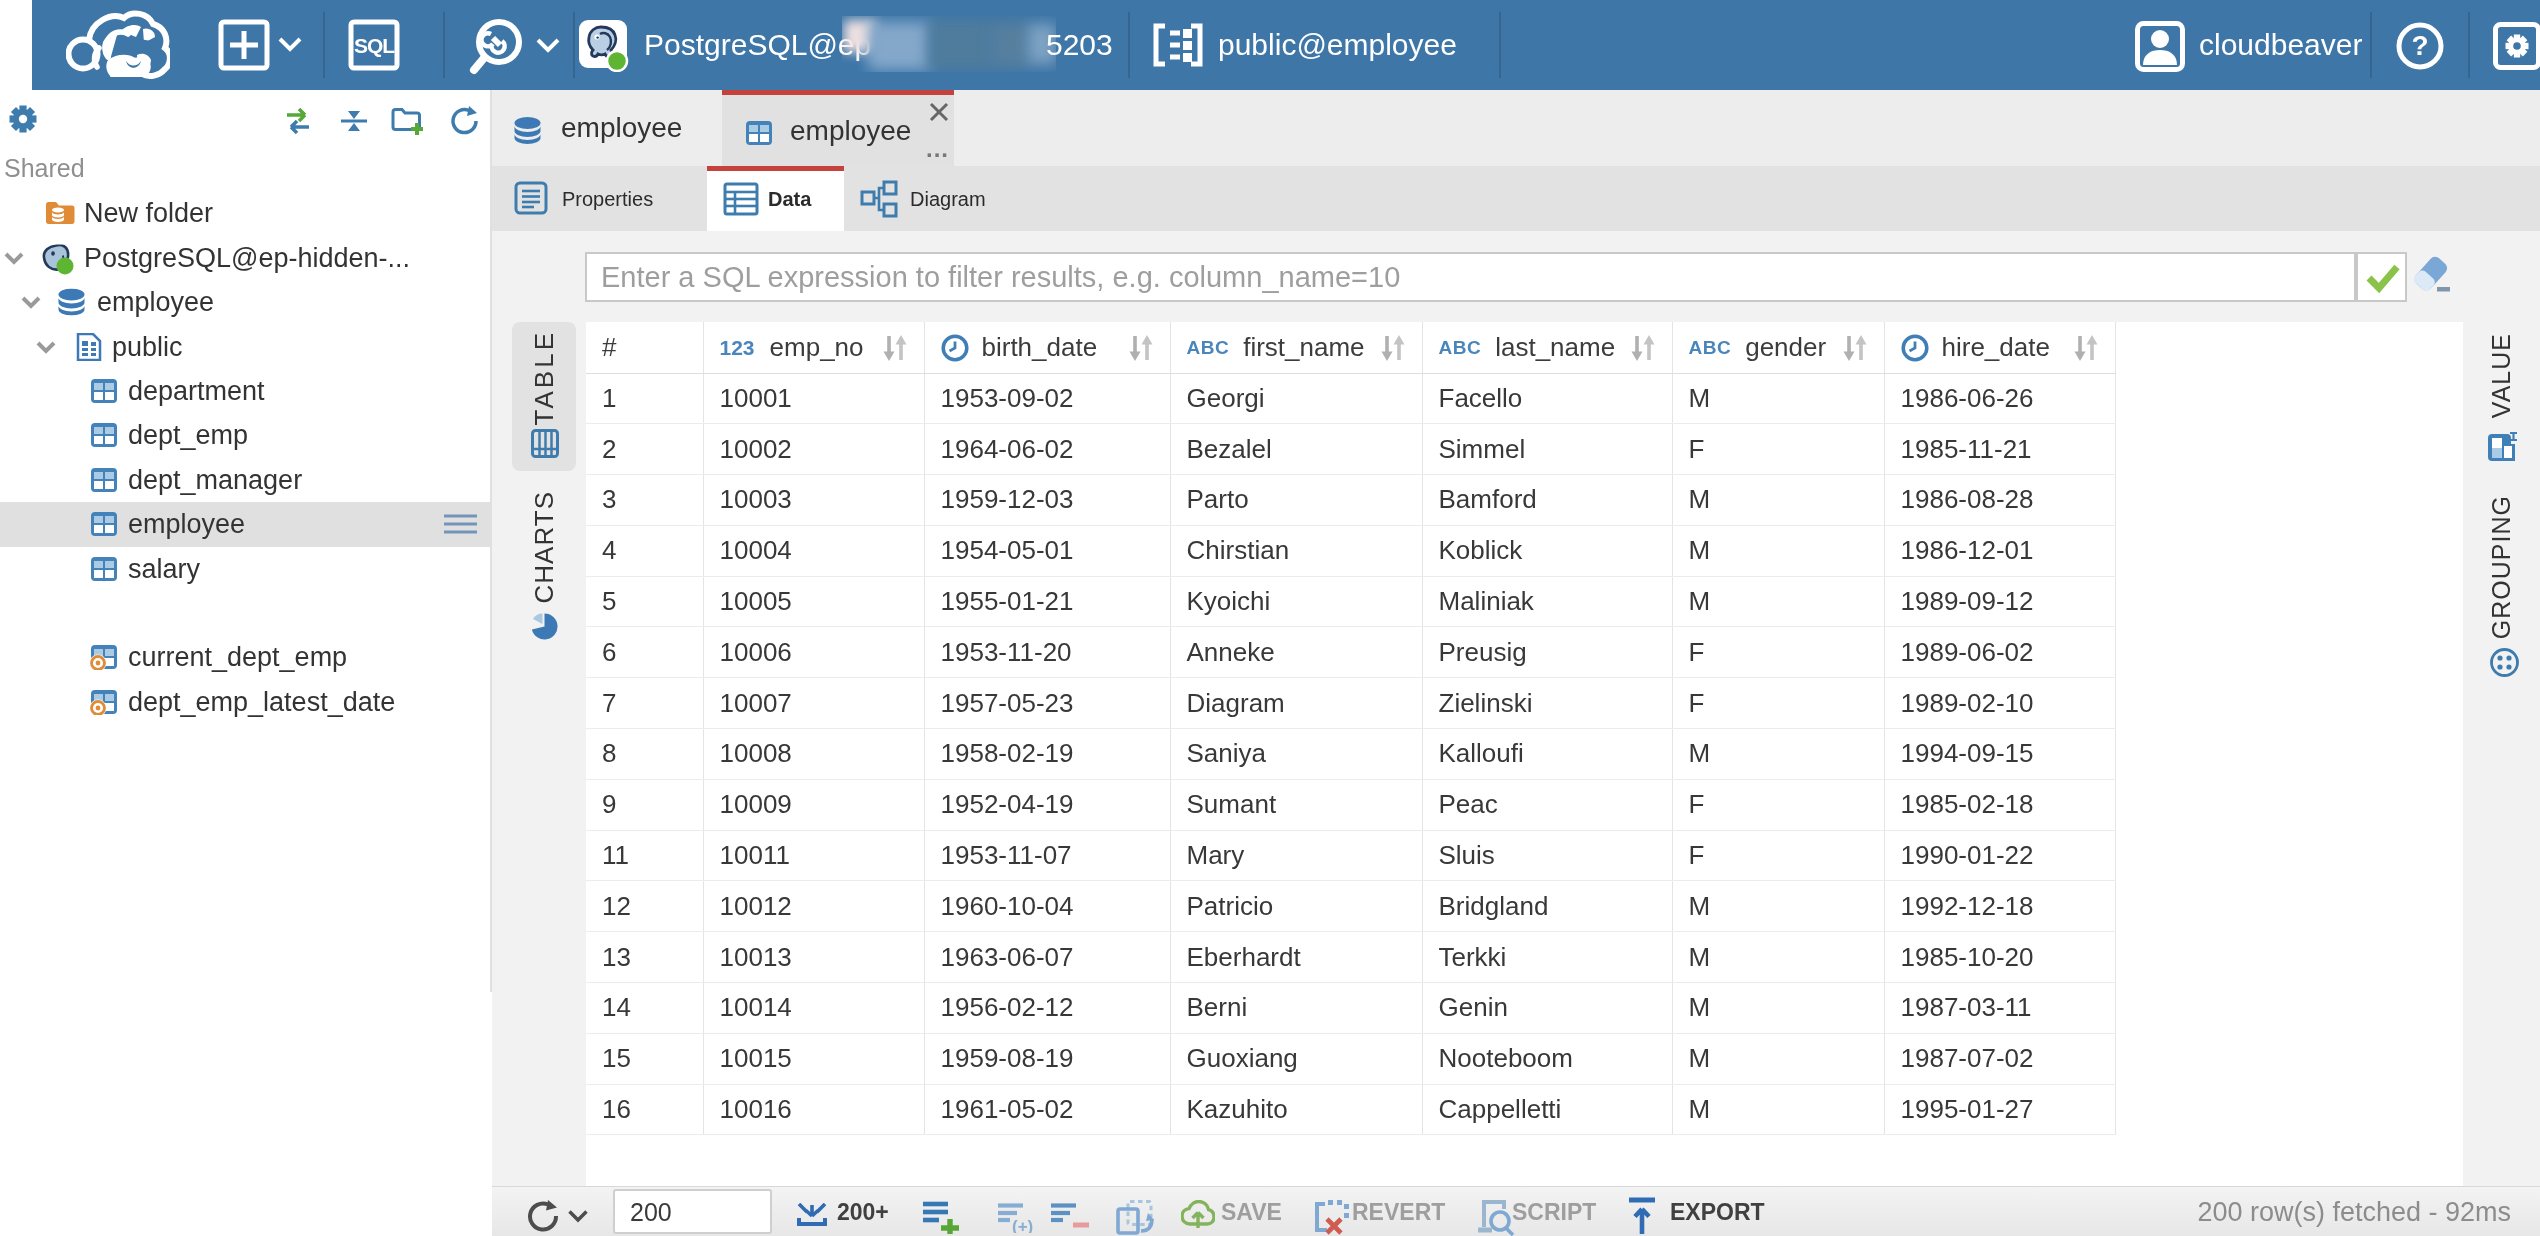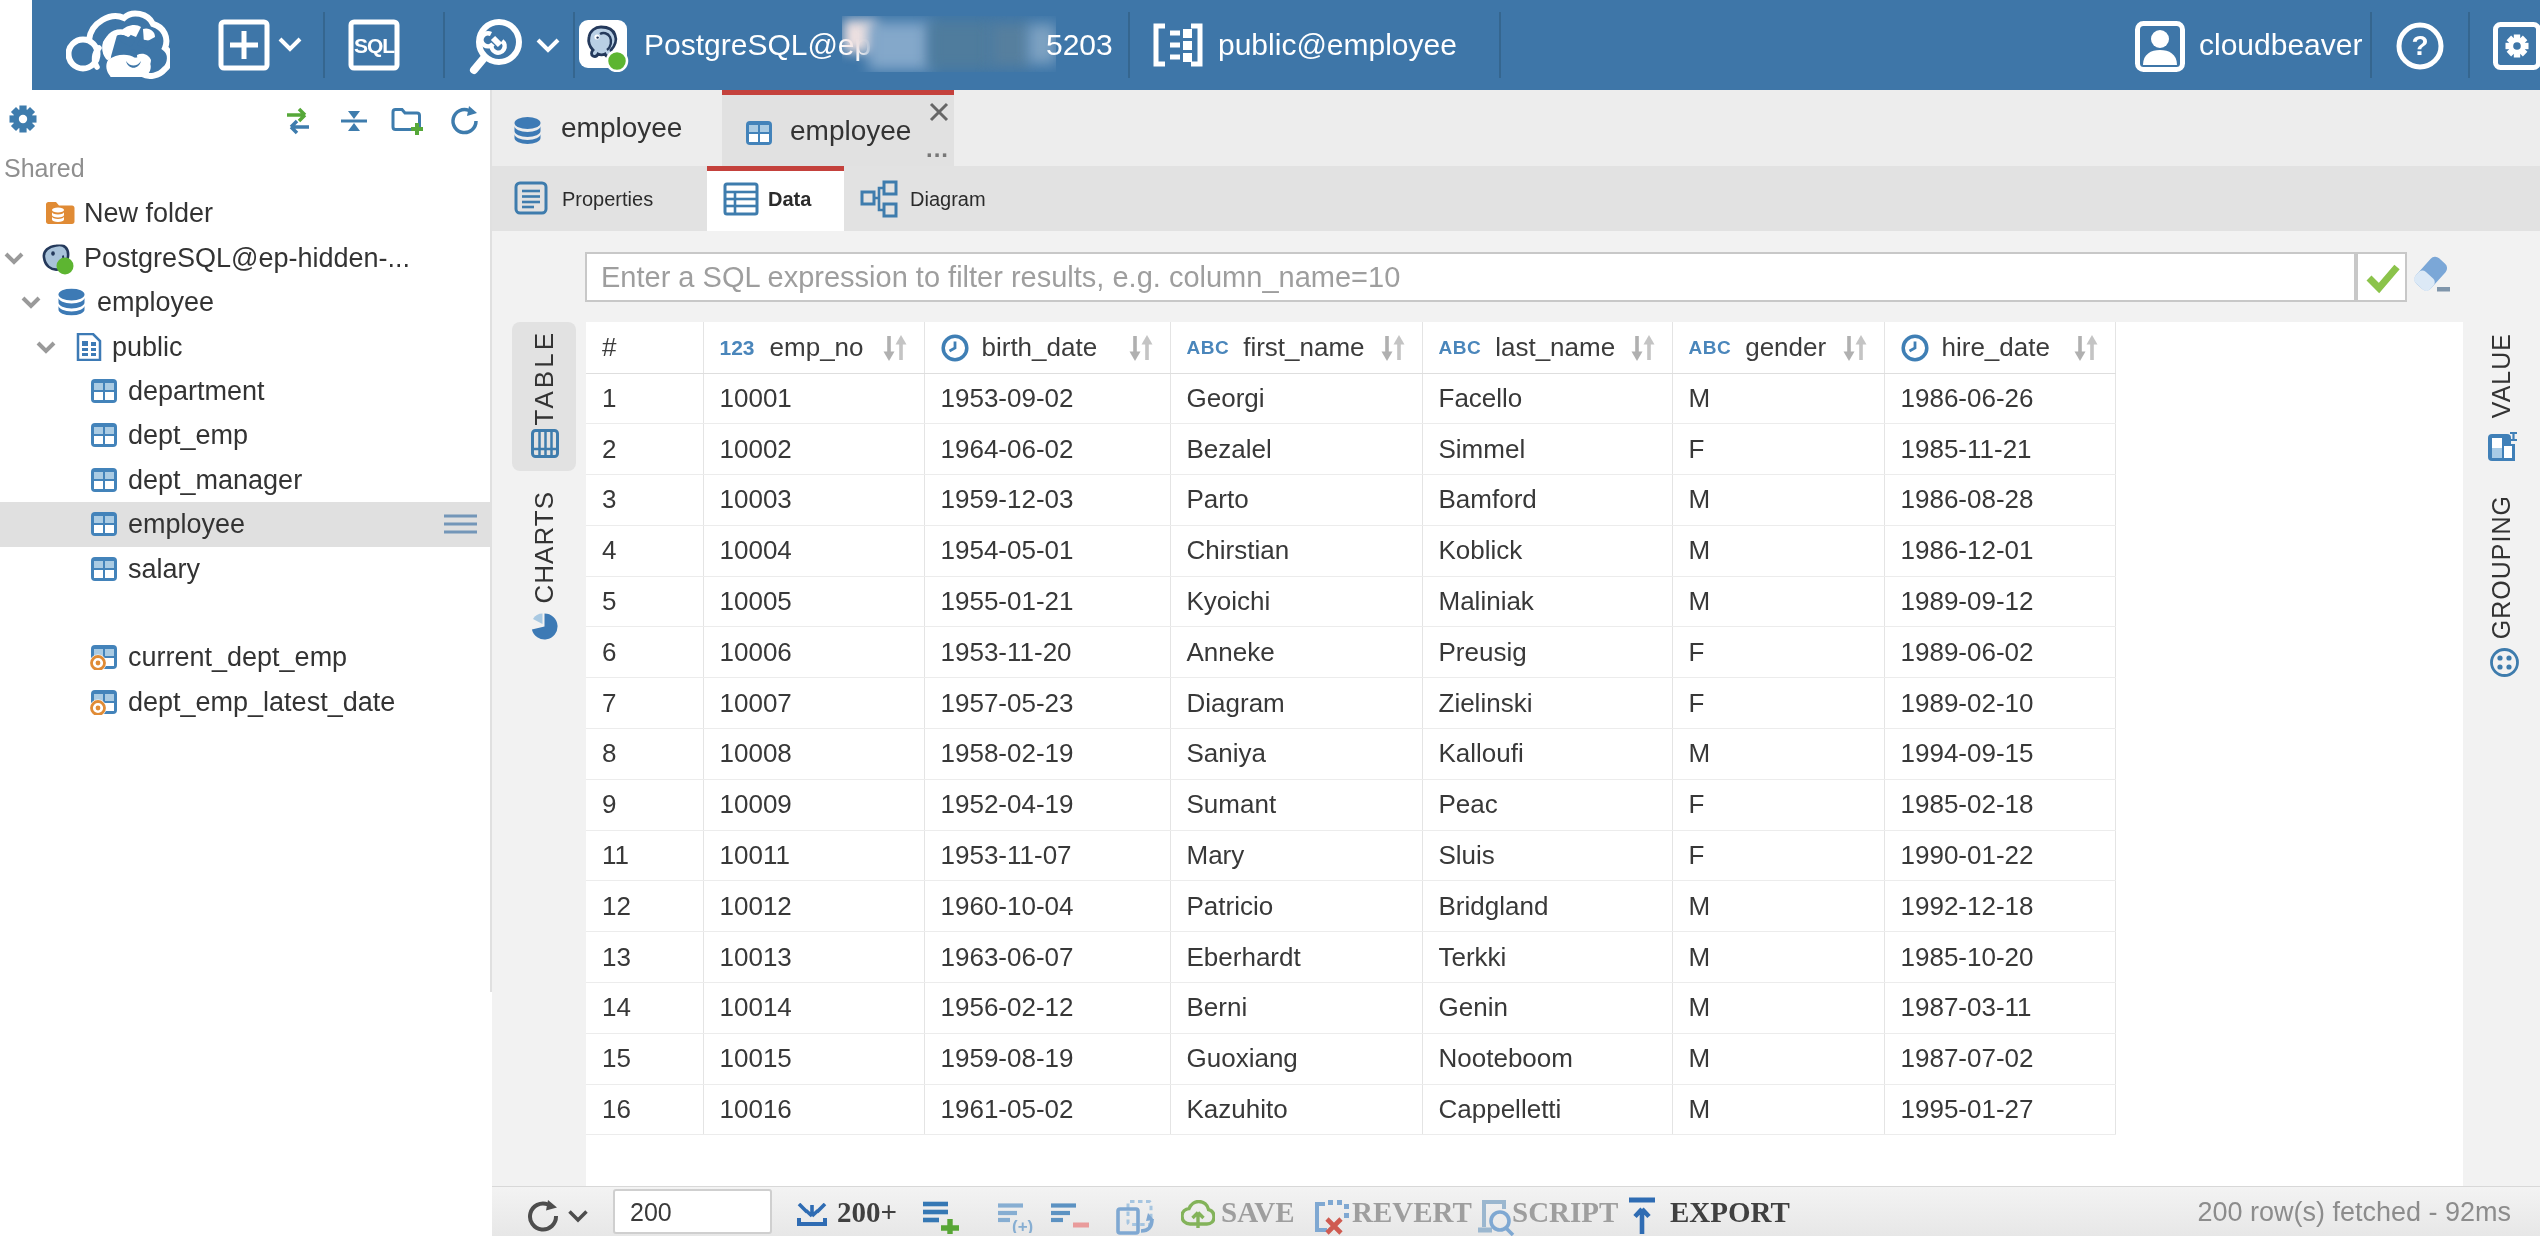--- a/index.html
+++ b/index.html
@@ -44,21 +44,21 @@
 table.grid th { height:51px; border-bottom:1px solid #dedede; color:#3c3c3c; font-size:26px; }
 table.grid td { height:50.8px; color:#383838; font-size:26px; }
 table.grid td:first-child { border-left:none; }
 
 
 .vtab-l { position:absolute; writing-mode:vertical-rl; transform:rotate(180deg); font-size:26px; letter-spacing:1px; color:#333; }
 .vtab-r { position:absolute; writing-mode:vertical-rl; transform:rotate(180deg); font-size:25px; letter-spacing:1px; color:#333; }
 
 
 #toolbar { position:absolute; left:0px; top:955px; width:2048px; height:50px; background:linear-gradient(#f3f3f3,#e7e7e7); border-top:1px solid #d8d8d8; }
-.tbtn { position:absolute; font-weight:bold; font-size:29px; color:#9e9e9e; top:50%; transform:translateY(-50%); white-space:nowrap;font-family:Liberation Serif, serif; }
+.tbtn { position:absolute; font-weight:bold; font-size:23px; color:#9e9e9e; top:50%; transform:translateY(-50%); white-space:nowrap; }
 .tbtn.en { color:#404040; }
 
 
 table.grid th { position:relative; }
 .t123 { color:#4a86bb; font-weight:bold; font-size:21px; margin-right:15px; vertical-align:1px; }
 .tabc { color:#4a86bb; font-weight:bold; font-size:19px; margin-right:14px; vertical-align:2px; letter-spacing:0.5px; }
 .tclock { vertical-align:-6px; margin-right:13px; }
 .hname { color:#3c3c3c; }
 .sort { position:absolute; right:15px; top:12px; }
 #status { position:absolute; right:29px; top:50%; transform:translateY(-50%); font-size:27px; color:#8c8c8c; white-space:nowrap;text-align:center; }

